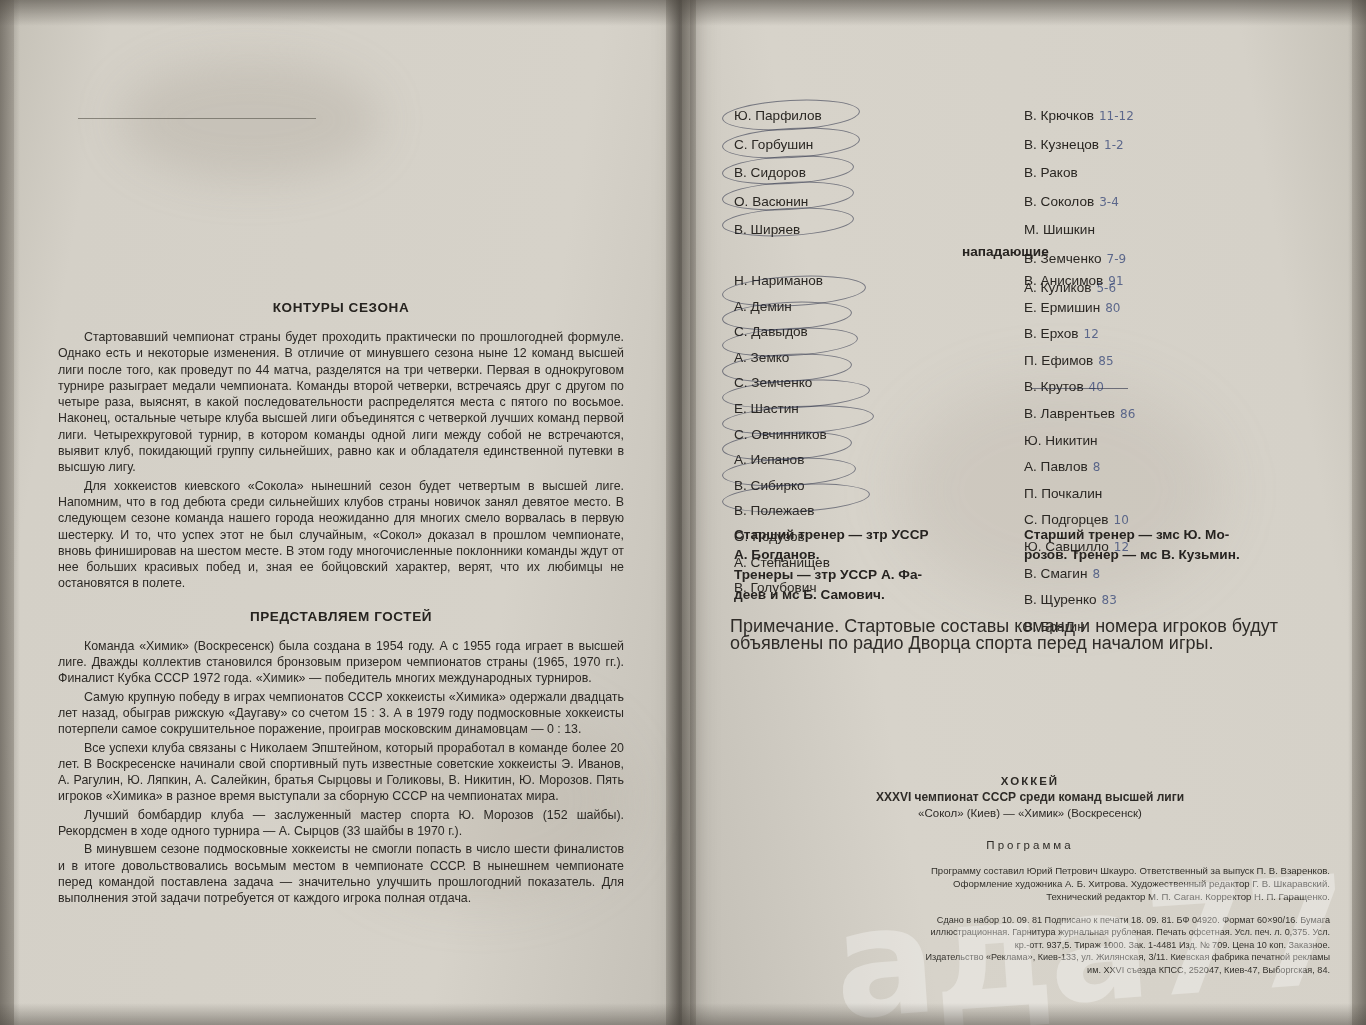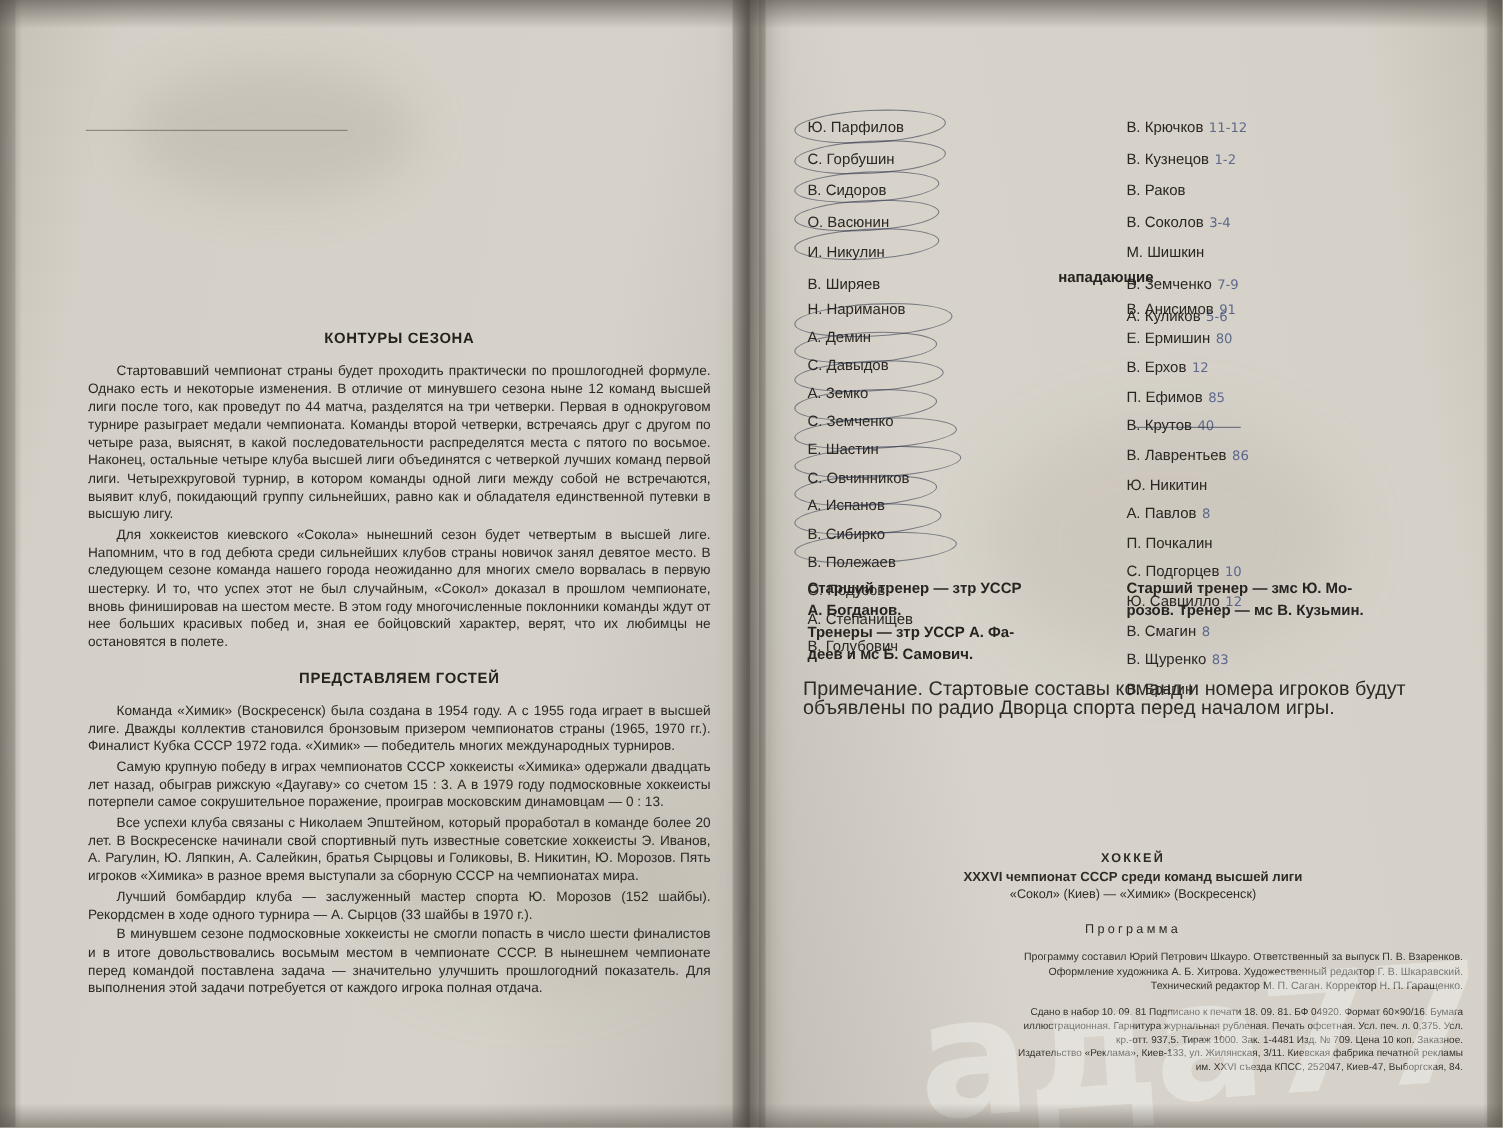--- a/index.html
+++ b/index.html
@@ -46,21 +46,21 @@
   }
   .edge-right{
     position:absolute;right:0;top:0;width:18px;height:1025px;
     background:linear-gradient(270deg,rgba(70,65,58,.5),rgba(120,115,105,0));
   }
   
   .blotch{position:absolute;border-radius:50%;pointer-events:none;}
 
   
   .left-col{
-    position:absolute;left:80px;top:300px;width:566px;
+    position:absolute;left:58px;top:300px;width:566px;
     color:#2e2b26;
   }
   .rule{
     position:absolute;left:78px;top:118px;width:238px;height:1px;
     background:#5d5a52;opacity:.65;
   }
   h2.section{
     font-size:13.5px;font-weight:bold;letter-spacing:.6px;
     text-align:center;margin:0 0 14px 0;color:#26231f;
   }
@@ -149,21 +149,20 @@
     <p class="para">В минувшем сезоне подмосковные хоккеисты не смогли попасть в число шести финалистов и в итоге довольствовались восьмым местом в чемпионате СССР. В нынешнем чемпионате перед командой поставлена задача — значительно улучшить прошлогодний показатель. Для выполнения этой задачи потребуется от каждого игрока полная отдача.</p>
   </div>
 
   <div class="right-col">
 
     <div class="roster" style="left:28px;top:102px;width:240px;">
       <div class="nm"><span>Ю. Парфилов</span><span class="hand"></span></div>
       <div class="nm"><span>С. Горбушин</span><span class="hand"></span></div>
       <div class="nm"><span>В. Сидоров</span><span class="hand"></span></div>
       <div class="nm"><span>О. Васюнин</span><span class="hand"></span></div>
-      <div class="nm"><span>И. Никулин</span><span class="hand"></span></div>
       <div class="nm"><span>В. Ширяев</span><span class="hand"></span></div>
     </div>
 
     <div class="roster" style="left:318px;top:102px;width:300px;">
       <div class="nm"><span>В. Крючков</span><span class="hand">11-12</span></div>
       <div class="nm"><span>В. Кузнецов</span><span class="hand">1-2</span></div>
       <div class="nm"><span>В. Раков</span><span class="hand"></span></div>
       <div class="nm"><span>В. Соколов</span><span class="hand">3-4</span></div>
       <div class="nm"><span>М. Шишкин</span><span class="hand"></span></div>
       <div class="nm"><span>В. Земченко</span><span class="hand">7-9</span></div>

